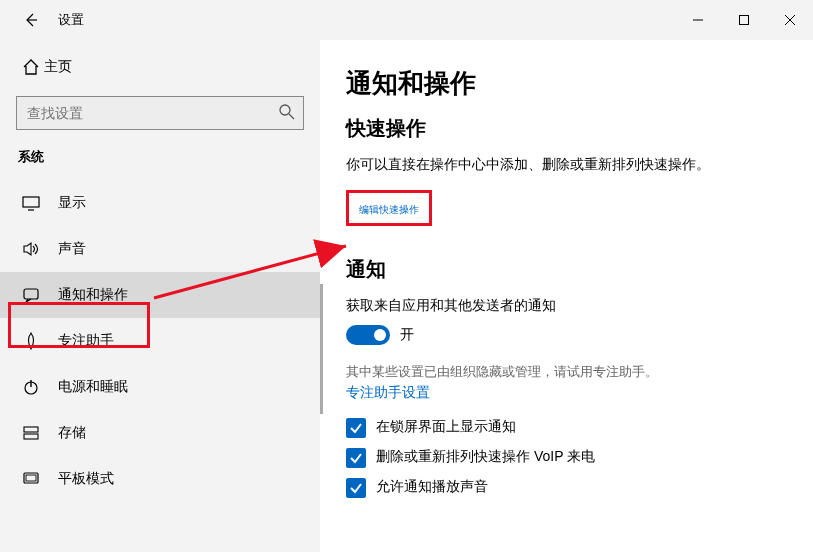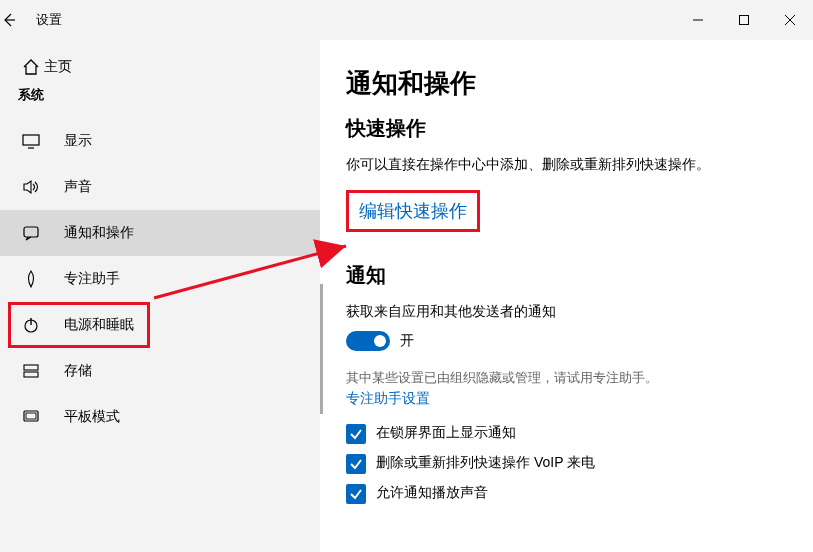--- a/index.html
+++ b/index.html
@@ -21,20 +21,21 @@
   .titlebar {
     height: 40px;
     display: flex;
     align-items: center;
     background: #f3f3f3;
   }
   .titlebar-left {
     display: flex;
     align-items: center;
     gap: 18px;
+    padding-left: 22px;
   }
   .titlebar-title {
     font-size: 13px;
     color: #000;
   }
   .titlebar-controls {
     margin-left: auto;
     display: flex;
   }
   .win-btn {
@@ -82,21 +83,21 @@
     top: 7px;
   }
   .section-label {
     font-size: 13px;
     font-weight: 600;
     padding: 0 0 14px 18px;
   }
   .nav-item {
     display: flex;
     align-items: center;
-    gap: 24px;
+    gap: 18px;
     padding: 14px 0 14px 22px;
     font-size: 14px;
     color: #000;
     text-align: center;
   }
   .nav-item.selected {
     background: #d9d9d9;
   }
   .nav-icon {
     width: 18px;
@@ -127,21 +128,21 @@
     font-weight: 600;
     margin-bottom: 14px;
   }
   .desc {
     font-size: 14px;
     color: #000;
     margin-bottom: 16px;
   }
   .link {
     color: #0067c0;
-    font-size: 18px;
+    font-size: 10px;
     display: inline-block;
   }
   .link-box {
     border: 3px solid #e81123;
     padding: 6px 10px;
     display: inline-block;
     margin-bottom: 26px;
   }
   .h2-notify {
     margin-top: 4px;
@@ -262,20 +263,29 @@
     <div class="sidebar">
       <div class="home-row">
         <span class="nav-icon">
           <svg width="18" height="18" viewBox="0 0 18 18">
               <path d="M2 9 L9 2 L16 9 M4 8 V16 H14 V8" stroke="#000" stroke-width="1.3" fill="none"></path>
             </svg>
         </span>
         <span>主页</span>
       </div>
 
+      <div class="search-wrap">
+        <input class="search-input" placeholder="查找设置" style="">
+        <span class="search-icon">
+          <svg width="18" height="18" viewBox="0 0 18 18">
+              <circle cx="7" cy="7" r="5" stroke="#555" stroke-width="1.3" fill="none"></circle>
+              <line x1="11" y1="11" x2="16" y2="16" stroke="#555" stroke-width="1.3"></line>
+            </svg>
+        </span>
+      </div>
 
       <div class="section-label">系统</div>
 
       <div class="nav-item">
         <span class="nav-icon">
           <svg width="18" height="18" viewBox="0 0 18 18">
               <rect x="1" y="3" width="16" height="10" stroke="#000" stroke-width="1.2" fill="none"></rect>
               <line x1="6" y1="16" x2="12" y2="16" stroke="#000" stroke-width="1.2"></line>
             </svg>
         </span>

